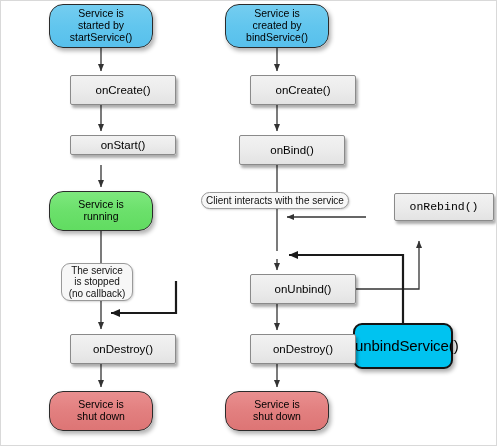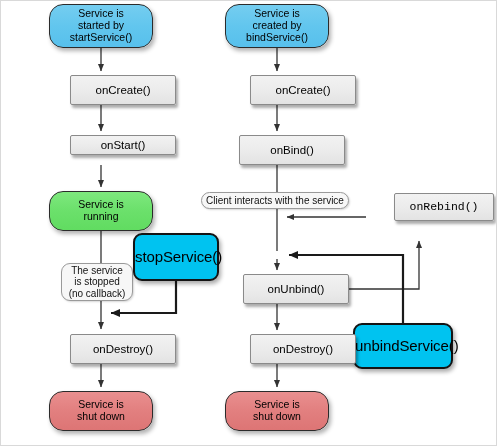--- a/index.html
+++ b/index.html
@@ -154,23 +154,20 @@
 
   <div class="node box-gray" style="left:41px; top:333px; width:106px; height:30px;">
     <span class="lbl">onDestroy()</span>
   </div>
 
   <div class="node cap cap-red" style="left:48px; top:390px; width:104px; height:40px;">
     <span class="lbl">Service is
 shut down</span>
   </div>
 
-  <div class="node action" style="left:132px; top:232px; width:86px; height:48px;">
-    <span class="lbl">stopService()</span>
-  </div>
 
   <div class="node cap cap-blue" style="left:224px; top:3px; width:104px; height:44px;">
     <span class="lbl">Service is
 created by
 bindService()</span>
   </div>
 
   <div class="node box-gray" style="left:221px; top:74px; width:106px; height:30px;">
     <span class="lbl">onCreate()</span>
   </div>
@@ -180,21 +177,21 @@
   </div>
 
   <div class="node note note-single" style="left:200px; top:191px; width:148px; height:17px;">
     <span class="lbl">Client interacts with the service</span>
   </div>
 
   <div class="node box-gray" style="left:365px; top:192px; width:100px; height:28px;font-family:Liberation Mono, monospace;">
     <span class="lbl">onRebind()</span>
   </div>
 
-  <div class="node box-gray" style="left:214px; top:273px; width:106px; height:30px;">
+  <div class="node box-gray" style="left:221px; top:273px; width:106px; height:30px;">
     <span class="lbl">onUnbind()</span>
   </div>
 
   <div class="node action" style="left:352px; top:322px; width:100px; height:46px;">
     <span class="lbl">unbindService()</span>
   </div>
 
   <div class="node box-gray" style="left:221px; top:333px; width:106px; height:30px;">
     <span class="lbl">onDestroy()</span>
   </div>

